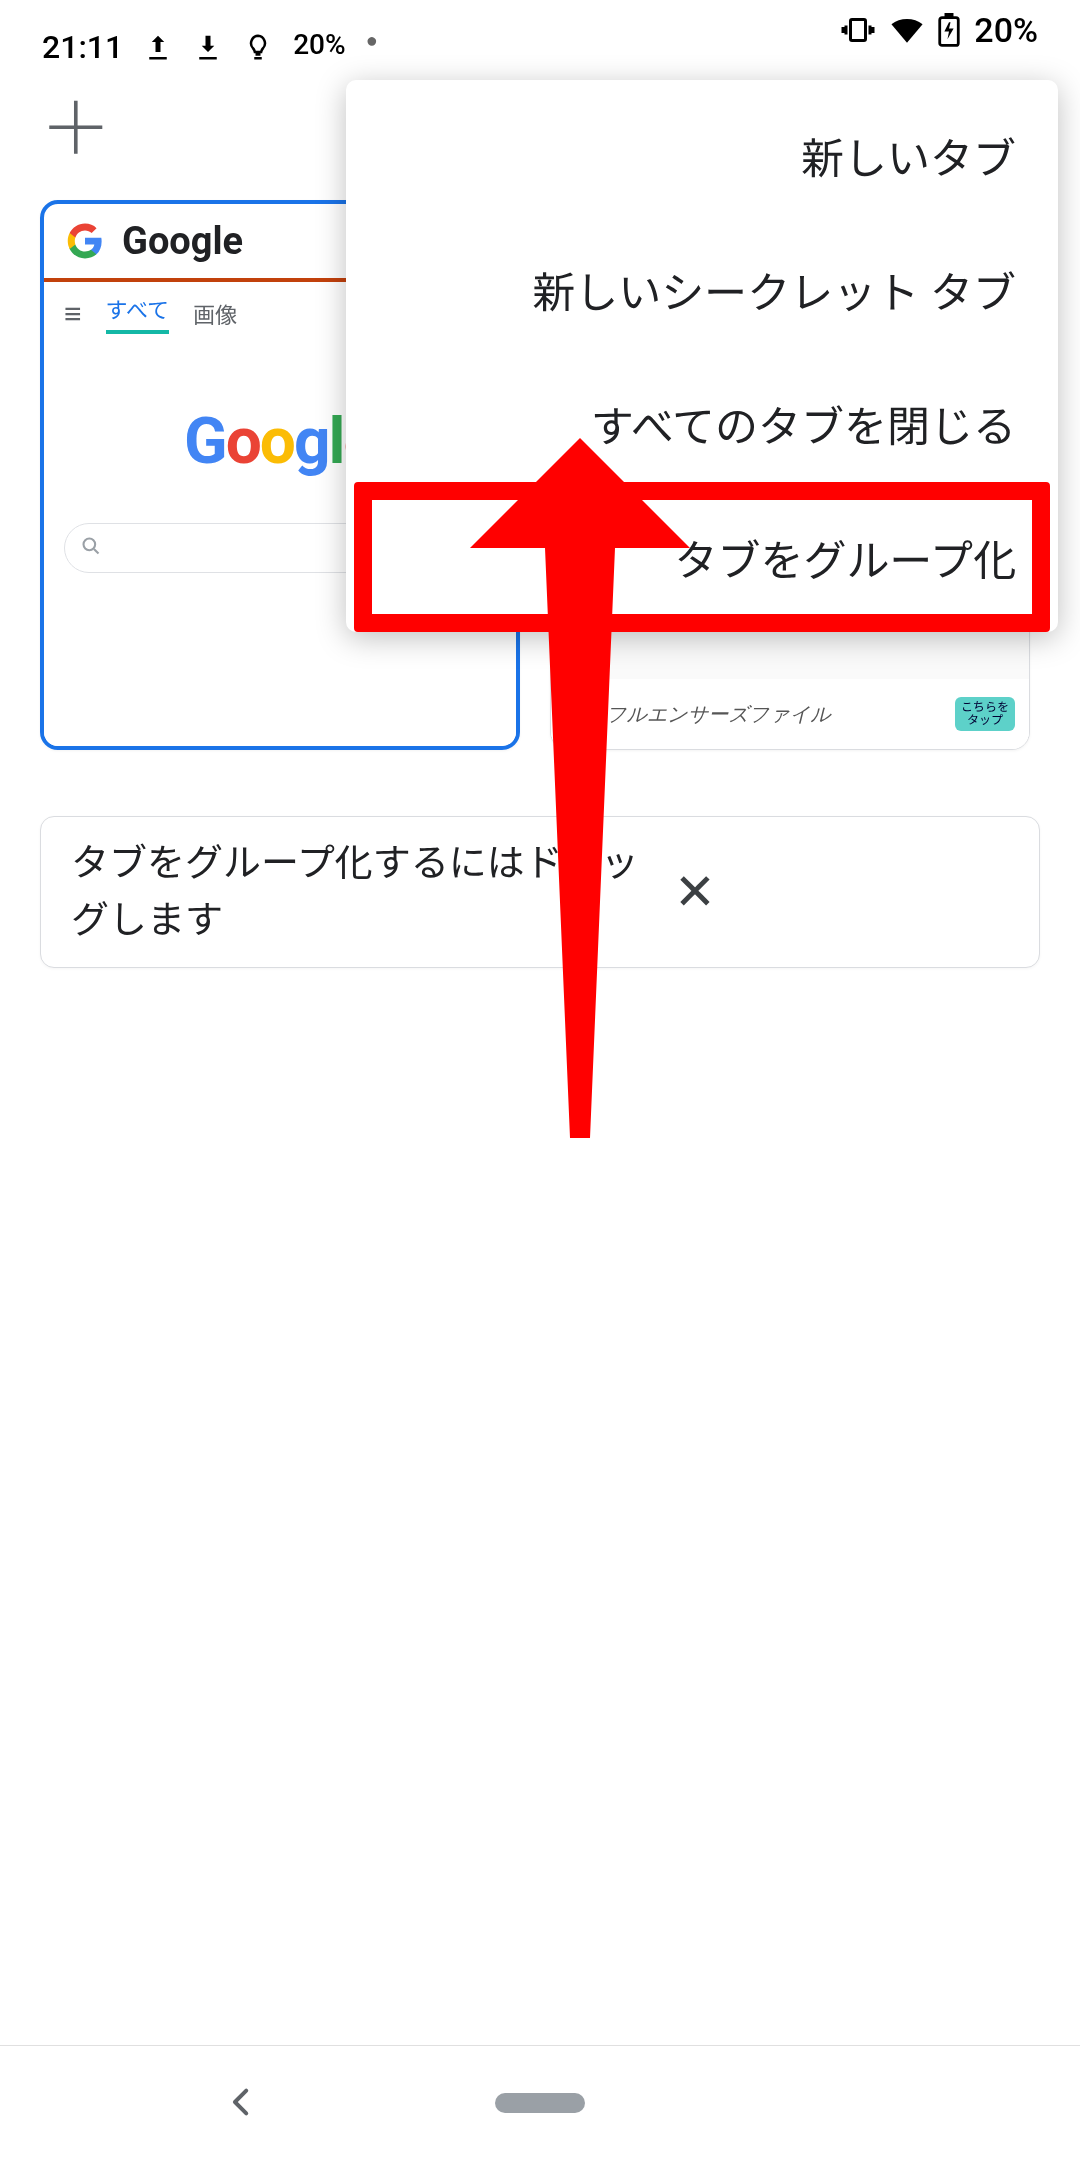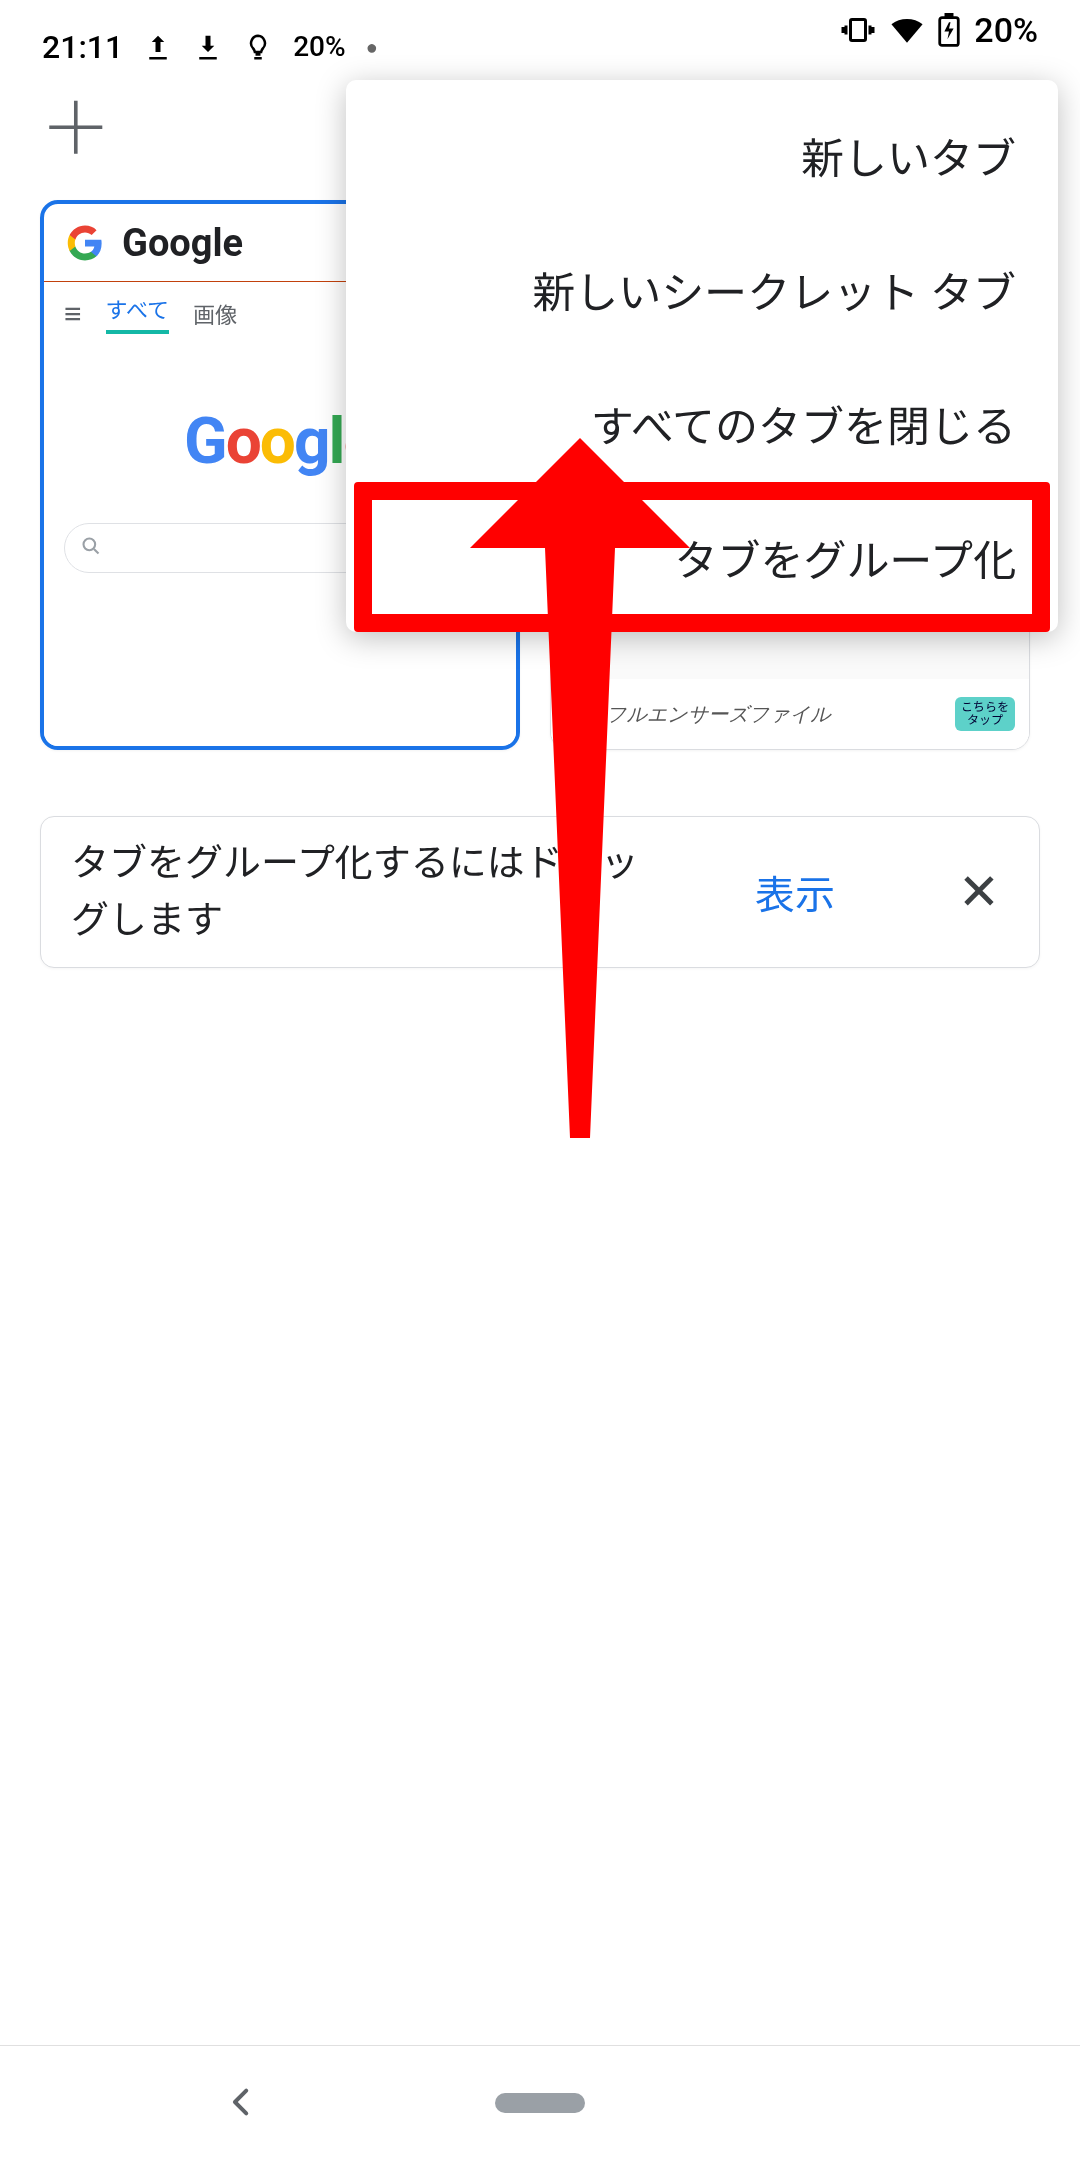--- a/index.html
+++ b/index.html
@@ -16,21 +16,21 @@
     .status-bar {
       height: 60px;
       display: flex;
       align-items: center;
       justify-content: space-between;
       padding: 0 42px;
       font-size: 32px;
       color: #000;
       font-weight: 500;
     }
-    .status-left { display: flex; align-items: center; gap: 20px; margin-top: 33px; }
+    .status-left { display: flex; gap: 20px; margin-top: 33px; }
     .status-right { display: flex; align-items: center; gap: 14px; }
     .status-ico { display:inline-flex; align-items:center; justify-content:center; }
 
     
     .toolbar {
       height: 140px;
       display: flex;
       align-items: center;
       justify-content: space-between;
       padding: 0 40px;
@@ -52,21 +52,21 @@
       background: #fff;
       box-shadow: 0 1px 3px rgba(0,0,0,0.05);
     }
     .tab-card.active { border: 4px solid #1a73e8; }
     .tab-header {
       height: 78px;
       display: flex;
       align-items: center;
       padding: 0 22px;
       gap: 18px;
-      border-bottom: 1px solid #c2410c;
+      border-bottom: 4px solid #c2410c;
     }
     .tab-favicon { width: 38px; height: 38px; }
     .tab-title { font-size: 38px; font-weight: 700; color: #202124; }
     .tab-thumb { width: 100%; height: calc(100% - 78px); background: #fff; position:relative; overflow:hidden; }
 
     
     .g-tabs { display:flex; align-items:center; padding: 10px 20px; font-size: 22px; color:#5f6368; gap: 24px;}
     .g-tabs .ham { font-size: 30px; }
     .g-tabs .act { color:#1a73e8; border-bottom: 4px solid #14b8a6; padding-bottom: 6px; }
     .g-logo { text-align:center; font-size: 64px; font-weight:700; margin-top: 60px; letter-spacing: -2px;}
@@ -243,21 +243,20 @@
         <span style="flex:1; font-style:italic; font-family:serif; font-size:20px; white-space:nowrap;">インフルエンサーズファイル</span>
         <span class="tap-box" style="white-space:pre;">こちらを
 タップ</span>
       </div>
     </div>
   </div>
 </div>
 
 <div class="snackbar">
   <div class="snack-text">タブをグループ化するにはドラッグします</div>
-  <div class="snack-action">表示</div>
   <div class="snack-close">✕</div>
 </div>
 
 <div class="menu">
   <div class="menu-item">新しいタブ</div>
   <div class="menu-item">新しいシークレット タブ</div>
   <div class="menu-item">すべてのタブを閉じる</div>
   <div class="menu-item highlighted">タブをグループ化</div>
 </div>
 

